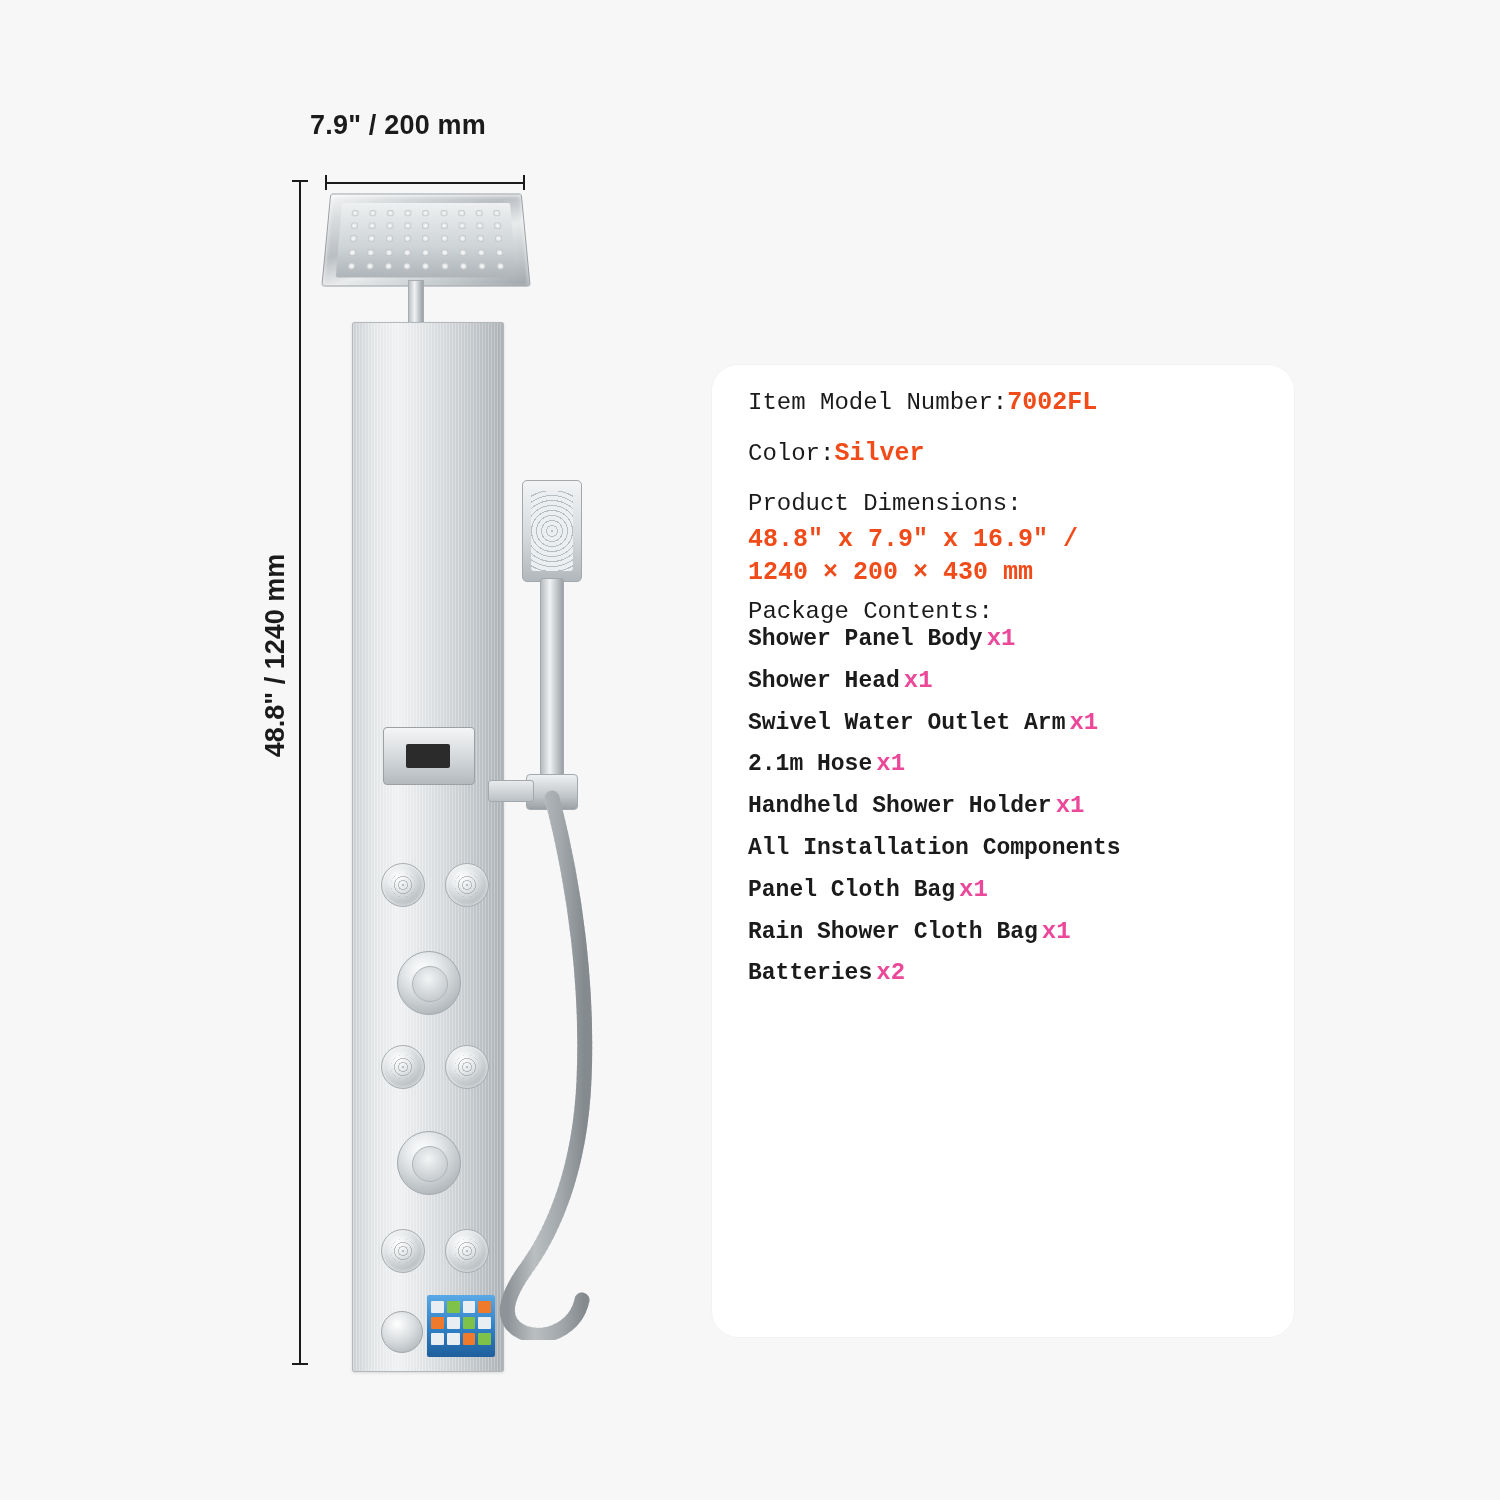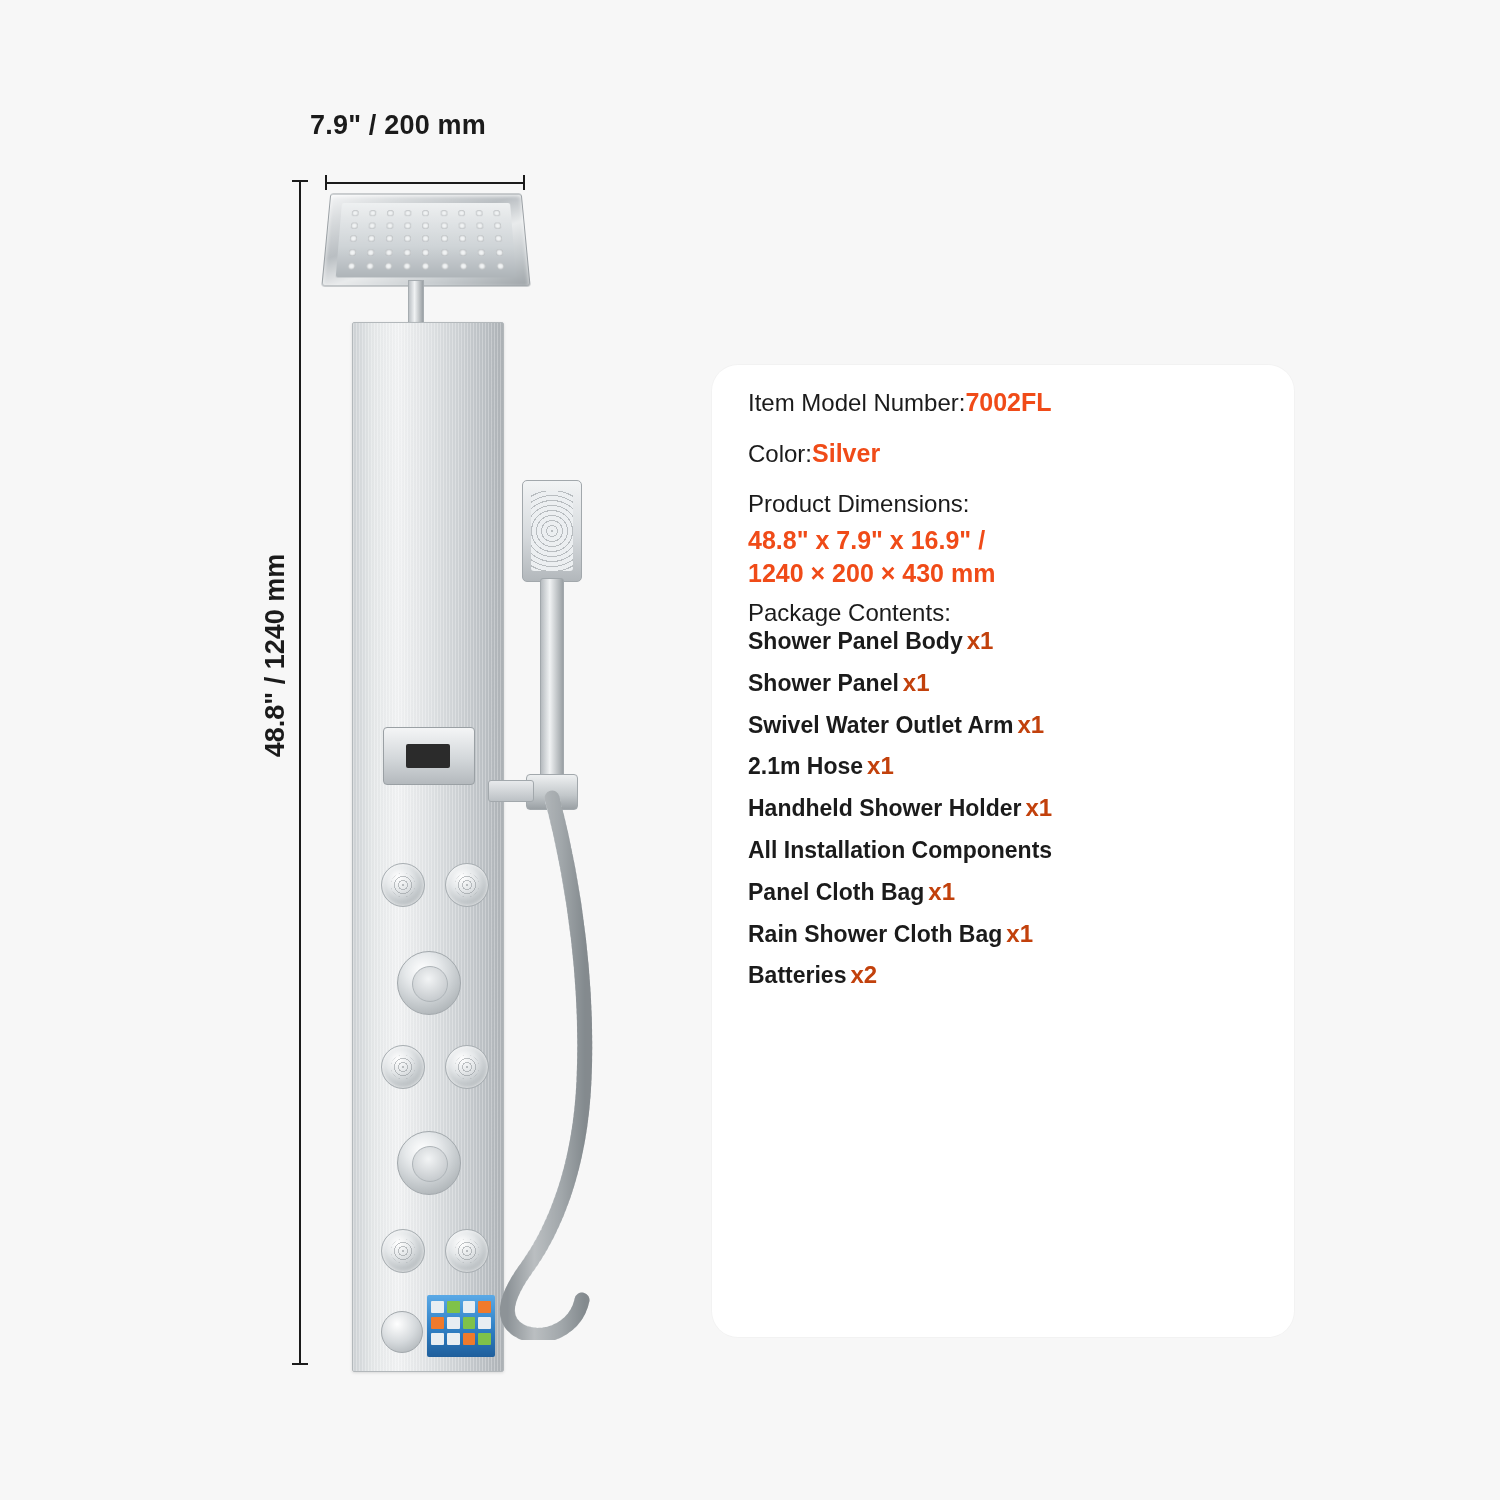--- a/index.html
+++ b/index.html
@@ -327,20 +327,21 @@
     height: 972px;
     background: #ffffff;
     border-radius: 26px;
     box-shadow: 0 0 0 1px rgba(0,0,0,.02);
   }
   .info-inner {
     position: absolute;
     left: 36px;
     top: 22px;
     right: 40px;
+    font-family: Liberation Mono, monospace;
   }
   .spec-line {
     font-size: 24px;
     color: #1b1b1b;
     margin-bottom: 20px;
     line-height: 1.25;
   }
   .spec-line .val {
     color: #f04b18;
     font-weight: bold;
@@ -366,21 +367,21 @@
     margin-bottom: 0;
   }
   .content-item {
     font-size: 23px;
     font-weight: bold;
     color: #1b1b1b;
     margin-bottom: 13px;
     line-height: 1.2;
   }
   .content-item .qty {
-    color: #c2410c;
+    color: #ec4899;
     font-weight: bold;
     font-size: 24px;
     margin-left: 4px;
   }
 </style>
 </head>
 <body>
 
 <div class="canvas">
 
@@ -537,21 +538,21 @@
         <div class="val">48.8" x 7.9" x 16.9" /</div>
         <div class="val">1240 × 200 × 430 mm</div>
       </div>
 
       <div class="contents-title">Package Contents:</div>
 
       <div class="content-item">
         <span>Shower Panel Body</span><span class="qty">x1</span>
       </div>
       <div class="content-item">
-        <span>Shower Panel</span><span class="qty">x1</span>
+        <span>Shower Head</span><span class="qty">x1</span>
       </div>
       <div class="content-item">
         <span>Swivel Water Outlet Arm</span><span class="qty">x1</span>
       </div>
       <div class="content-item">
         <span>2.1m Hose</span><span class="qty">x1</span>
       </div>
       <div class="content-item">
         <span>Handheld Shower Holder</span><span class="qty">x1</span>
       </div>

